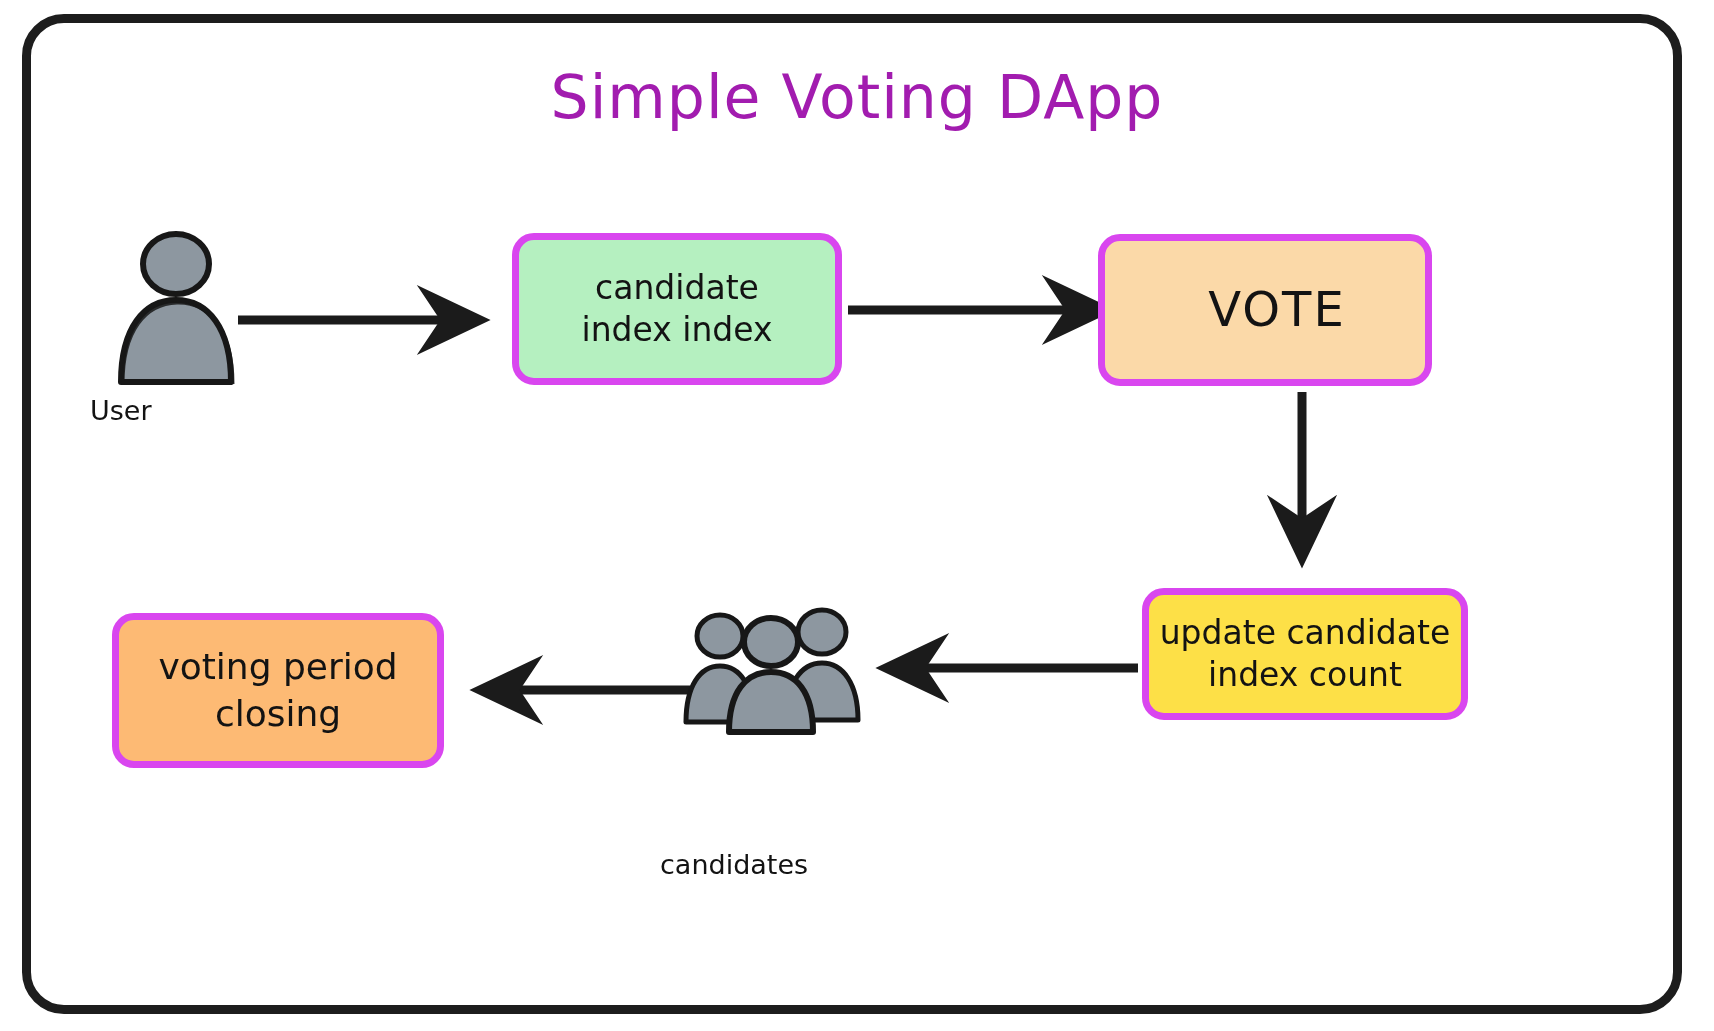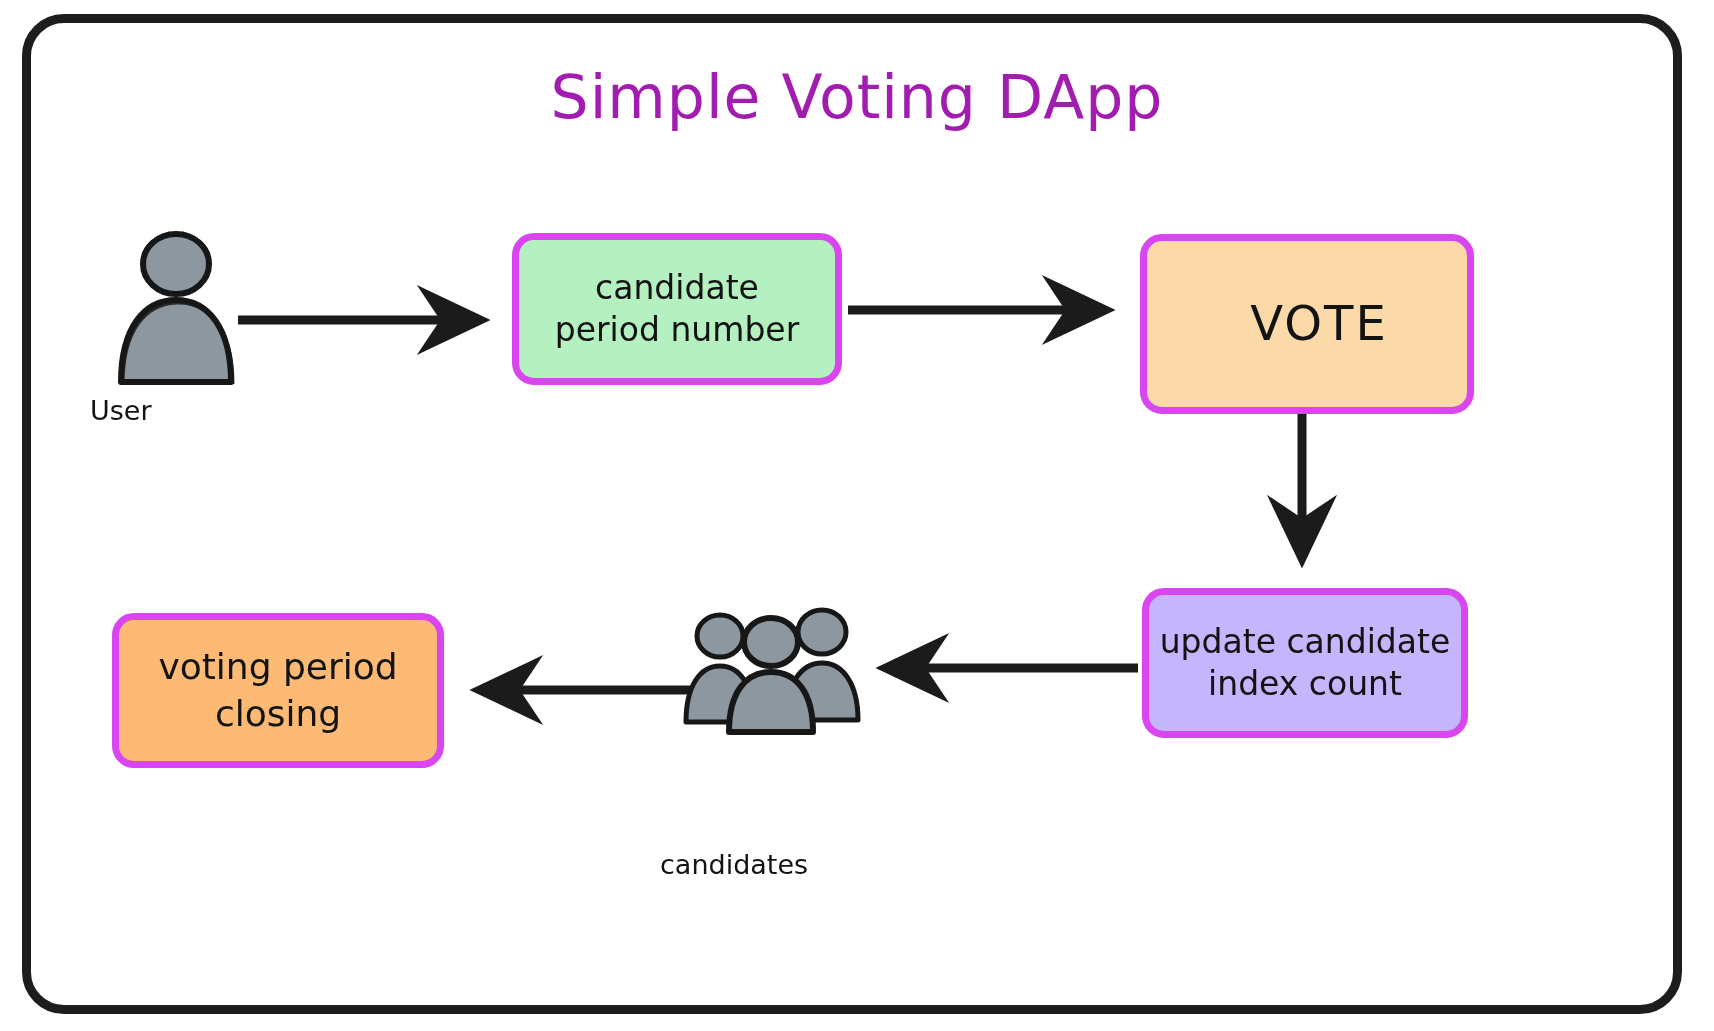--- a/index.html
+++ b/index.html
@@ -59,35 +59,35 @@
   }
   #node-candidate-index {
     left: 512px;
     top: 233px;
     width: 330px;
     height: 152px;
     background: #b5f0c0;
     font-size: 33px;
   }
   #node-vote {
-    left: 1140px;
+    left: 1098px;
     top: 234px;
     width: 334px;
-    height: 180px;
+    height: 152px;
     background: #fbd9a8;
     font-size: 48px;
     letter-spacing: 2px;
     padding-left: 24px;
   }
   #node-update-count {
     left: 1142px;
     top: 588px;
     width: 326px;
-    height: 150px;
-    background: #c4b5fd;
+    height: 132px;
+    background: #fde047;
     font-size: 33px;
   }
   #node-voting-closing {
     left: 112px;
     top: 613px;
     width: 332px;
     height: 155px;
     background: #fdba74;
     font-size: 36px;
   }
@@ -199,21 +199,21 @@
       <ellipse cx="95" cy="38" rx="27" ry="24" fill="#8d97a0" stroke="#171717" stroke-width="6"></ellipse>
       <path d="M53,128 C53,88 70,68 95,68 C120,68 137,88 137,128 Z" fill="#8d97a0" stroke="#171717" stroke-width="6" stroke-linejoin="round"></path>
       <path d="M55,127 L135,127" stroke="#171717" stroke-width="4"></path>
     </svg>
   </div>
   <div id="caption-candidates" class="icon-caption hand">candidates</div>
 
   <div class="node hand" id="node-candidate-index">
     <span class="node-label">
       <span>candidate</span><br>
-      <span>period number</span>
+      <span>index index</span>
     </span>
   </div>
 
   <div class="node hand" id="node-vote">
     <span class="node-label">VOTE</span>
   </div>
 
   <div class="node hand" id="node-update-count">
     <span class="node-label">
       <span>update candidate</span><br>

